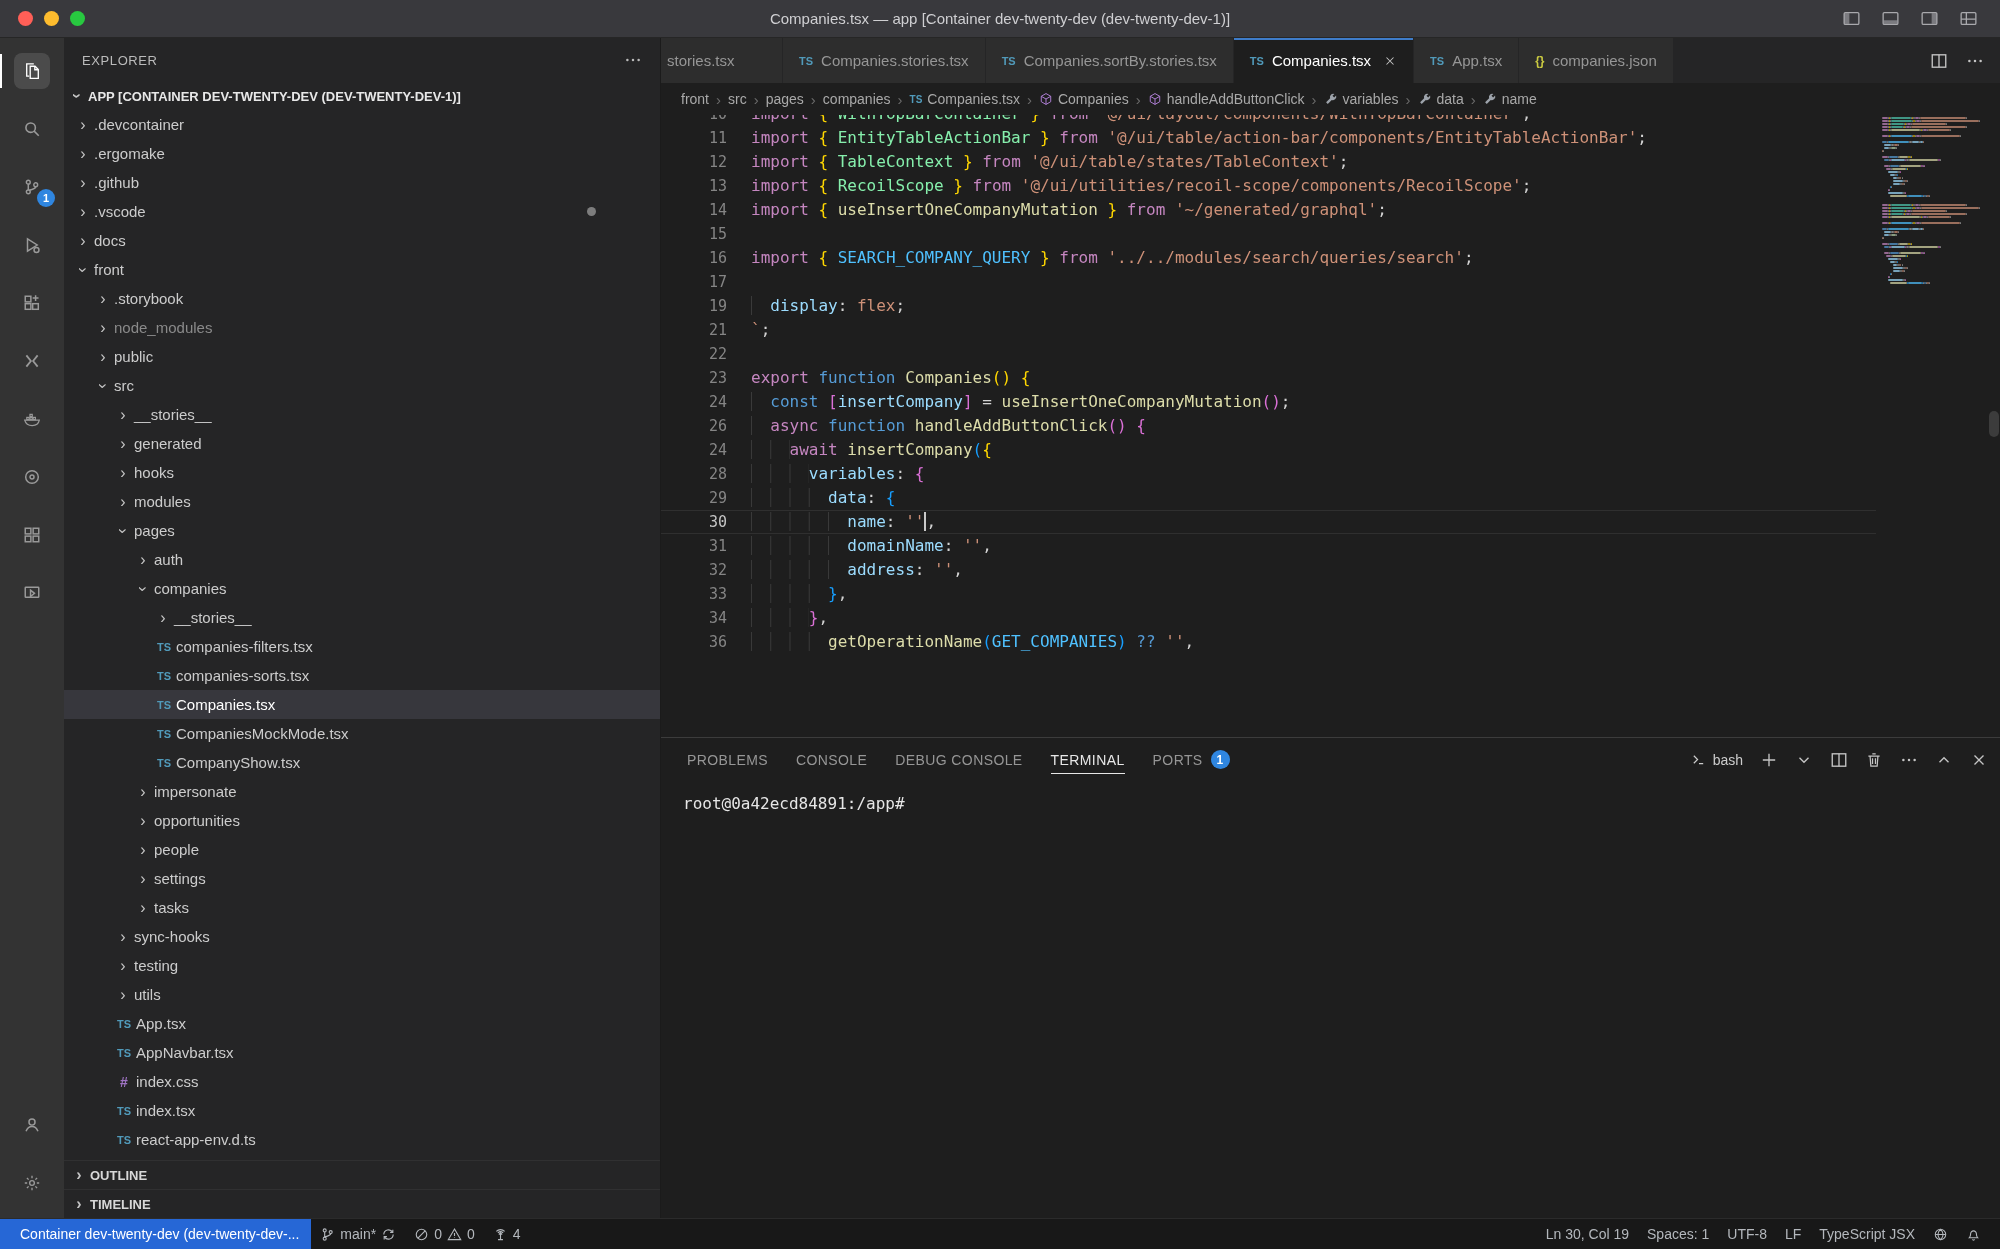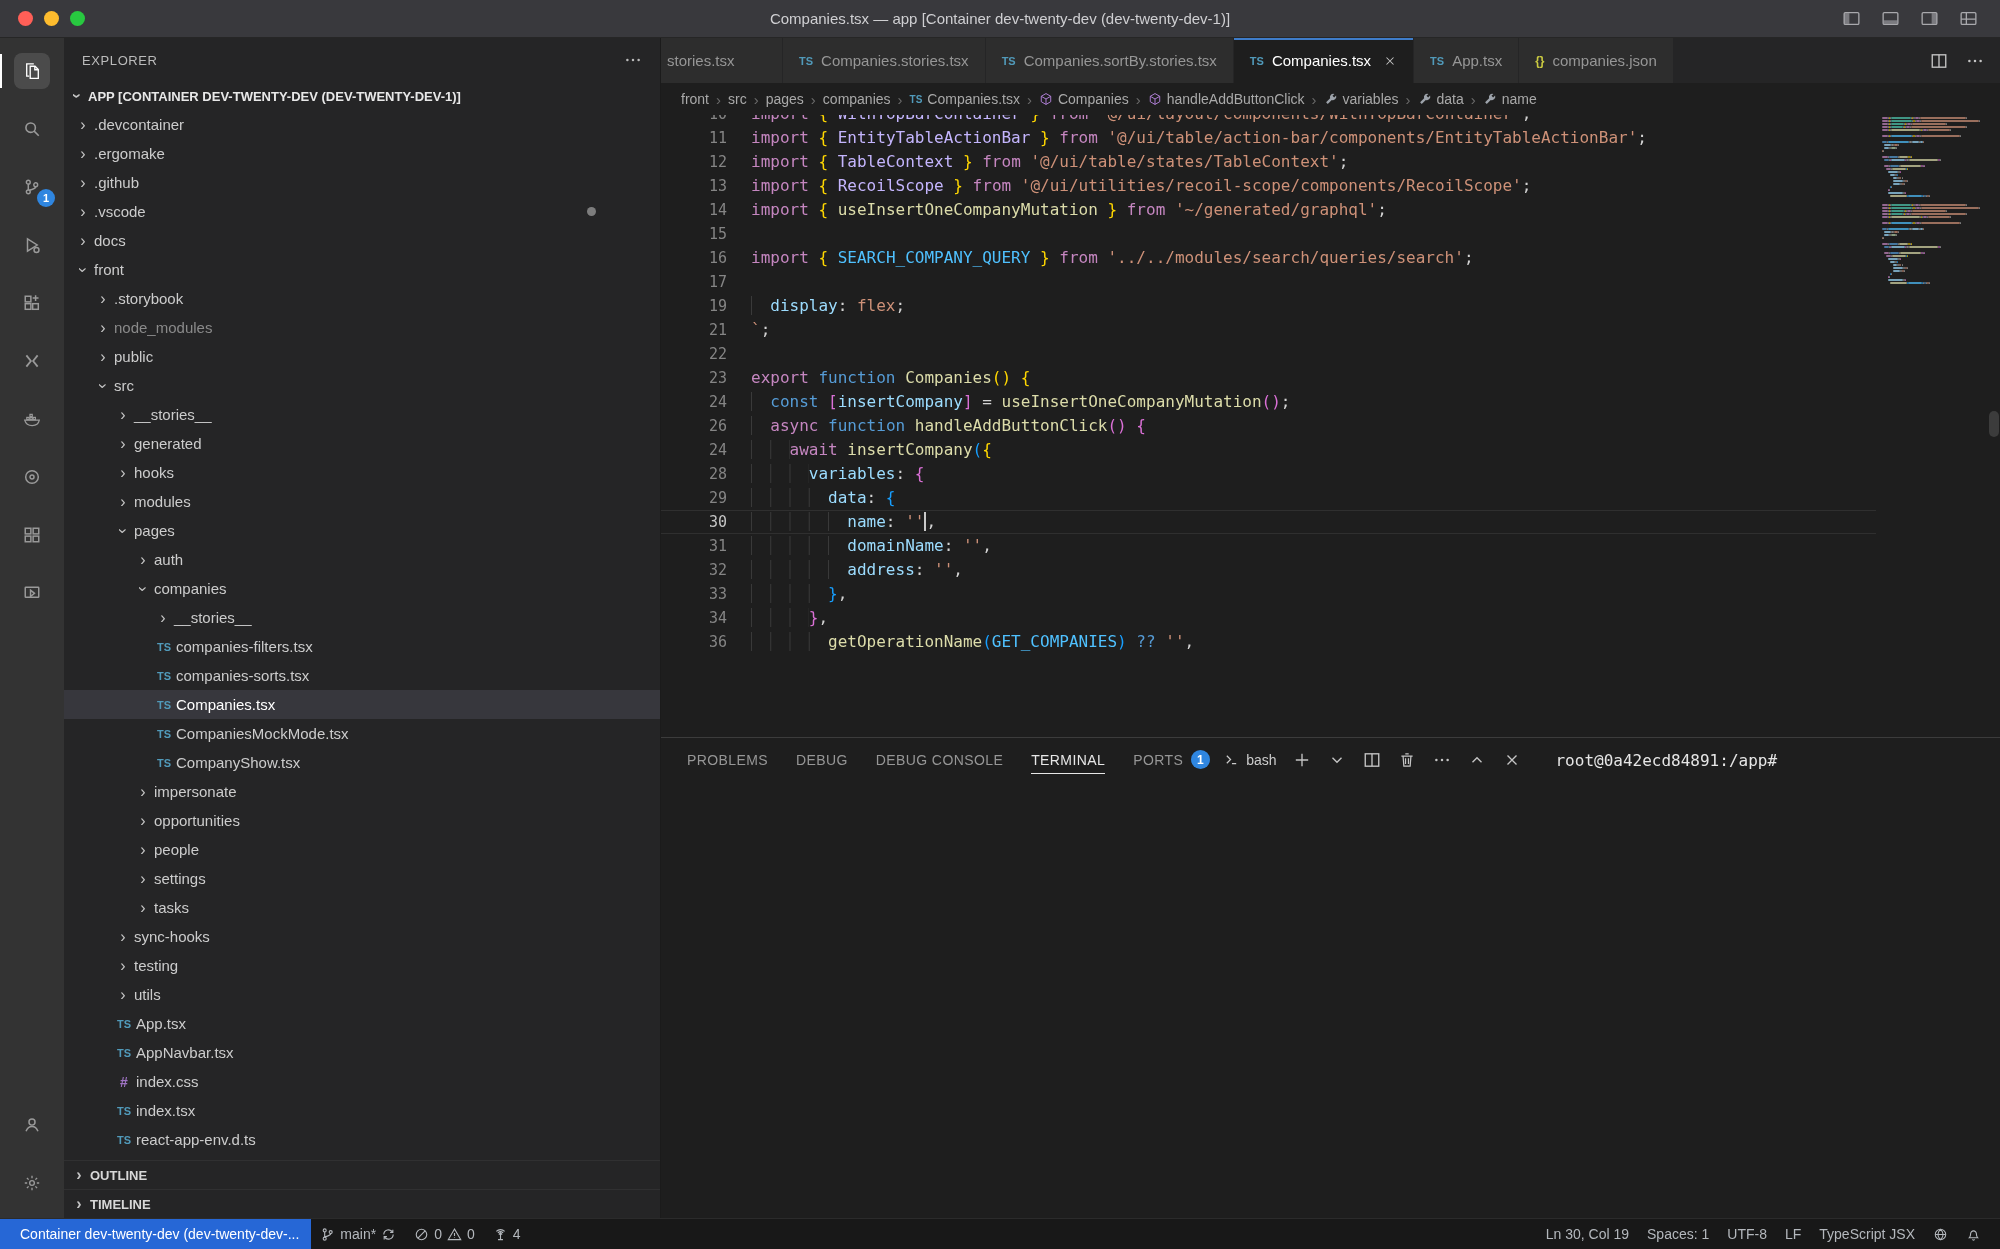--- a/index.html
+++ b/index.html
@@ -61,31 +61,31 @@
 .bc-ts{color:#519aba;font-size:10px;font-weight:700}
 .bc-ico svg{width:14px;height:14px}
 
 .editor{flex:1;position:relative;overflow:hidden;background:#1e1e1e;font-family:"DejaVu Sans Mono","Liberation Mono",monospace;font-size:16px}
 .codelines{position:absolute;top:-13px;left:0;right:124px}
 .cline{display:flex;height:24px;line-height:24px;white-space:pre}
 .cline .gut{width:66px;flex:none;text-align:right;color:#858585;font-size:15px}
 .cline .txt{padding-left:24px;flex:1}
 .cline.cur{box-shadow:inset 0 1px 0 #ffffff14,inset 0 -1px 0 #ffffff14}
 .cline.cur .gut{color:#c6c6c6}
-.tk-kw{color:#C586C0}.tk-kd{color:#569CD6}.tk-ty{color:#c4b5fd}.tk-fn{color:#DCDCAA}
+.tk-kw{color:#C586C0}.tk-kd{color:#569CD6}.tk-ty{color:#86efac}.tk-fn{color:#DCDCAA}
 .tk-vr{color:#9CDCFE}.tk-ct{color:#4FC1FF}.tk-st{color:#CE9178}.tk-nm{color:#B5CEA8}
 .tk-pt{color:#D4D4D4}.tk-b1{color:#FFD700}.tk-b2{color:#DA70D6}.tk-b3{color:#179FFF}
 .tk-ws{background:linear-gradient(90deg,#3a3a3a 1px,transparent 1px) 0 0/19.25px 100% repeat-x}
 .tk-cur{display:inline-block;width:2px;height:19px;background:#c8c8c8;margin-bottom:-4px}
 .minimap{position:absolute;top:2px;right:14px;width:104px}
 .mm-row{height:2px;margin-bottom:1px;display:flex}
 .mm-seg{height:2px;border-radius:1px;opacity:.7}
 .vscroll{position:absolute;right:1px;top:296px;width:10px;height:26px;background:#797979559;background:#79797955;border-radius:5px}
 
-.panel{height:481px;flex:none;border-top:1px solid #3c3c3c;display:flex;flex-direction:row;background:#1e1e1e}
+.panel{height:481px;flex:none;border-top:1px solid #3c3c3c;display:flex;flex-direction:column;background:#1e1e1e}
 .panel-header{height:43px;flex:none;display:flex;align-items:center;padding:0 12px}
 .ptab{padding:0 14px;height:100%;display:flex;align-items:center;gap:8px;font-size:14px;letter-spacing:.4px;color:#969696;position:relative;cursor:pointer;white-space:nowrap}
 .ptab.active{color:#e7e7e7}
 .ptab.active::after{content:'';position:absolute;left:14px;right:14px;bottom:7px;height:1px;background:#e7e7e7}
 .pbadge{min-width:19px;height:19px;border-radius:10px;background:#2f86e0;color:#fff;font-size:12px;font-weight:700;display:flex;align-items:center;justify-content:center;padding:0 5px}
 .panel-right{margin-left:auto;display:flex;align-items:center;gap:17px;color:#c5c5c5}
 .term-chip{display:flex;align-items:center;gap:7px;font-size:14px;color:#cccccc}
 .term-chip svg{width:15px;height:15px}
 .term-body{padding:13px 0 0 22px;font-family:"DejaVu Sans Mono","Liberation Mono",monospace;font-size:16px;color:#e6e6e6}
 
@@ -1005,21 +1005,21 @@
         </div>
       <div class="vscroll"></div>
     </div>
     <div class="panel">
       <div class="panel-header">
         <div style="display:flex;height:100%">
             <div class="ptab">
               <span>PROBLEMS</span>
             </div>
             <div class="ptab">
-              <span>DEBUG</span>
+              <span>CONSOLE</span>
             </div>
             <div class="ptab">
               <span>DEBUG CONSOLE</span>
             </div>
             <div class="ptab active">
               <span>TERMINAL</span>
             </div>
             <div class="ptab">
               <span>PORTS</span>
               <span class="pbadge">1</span>

